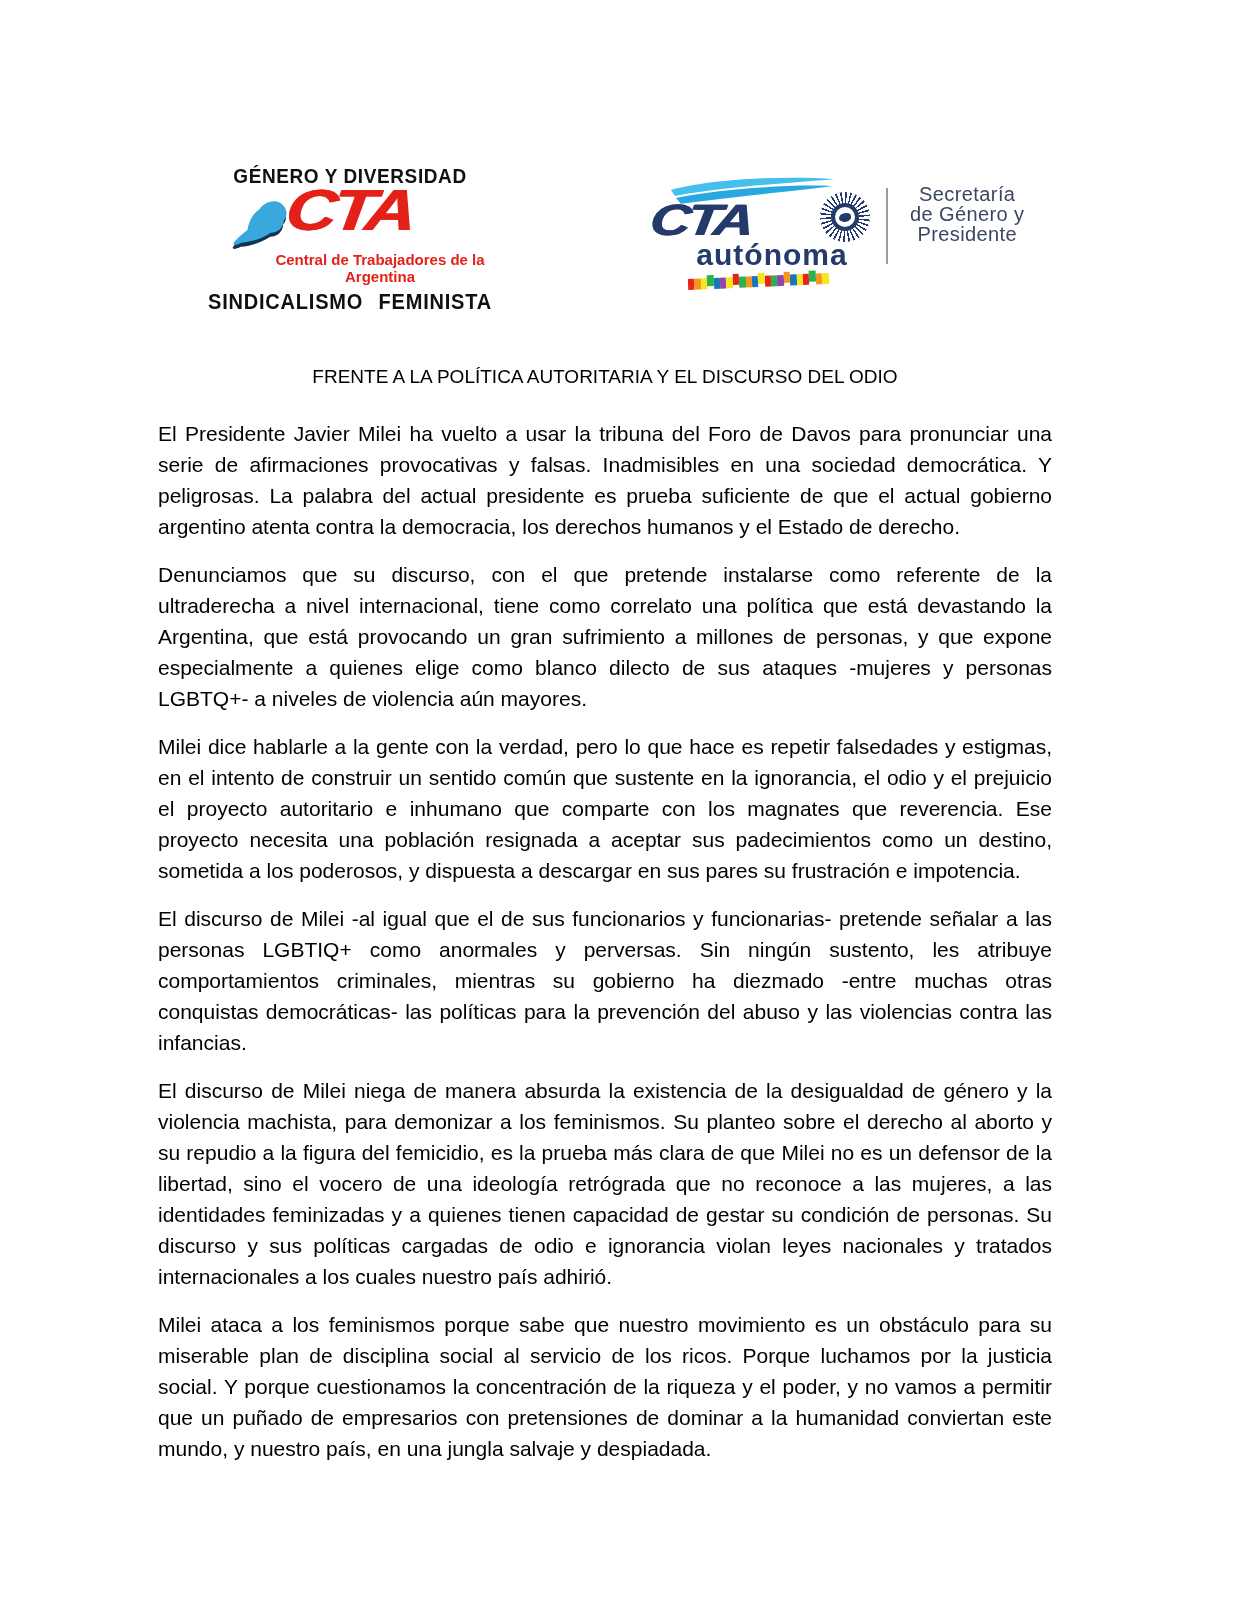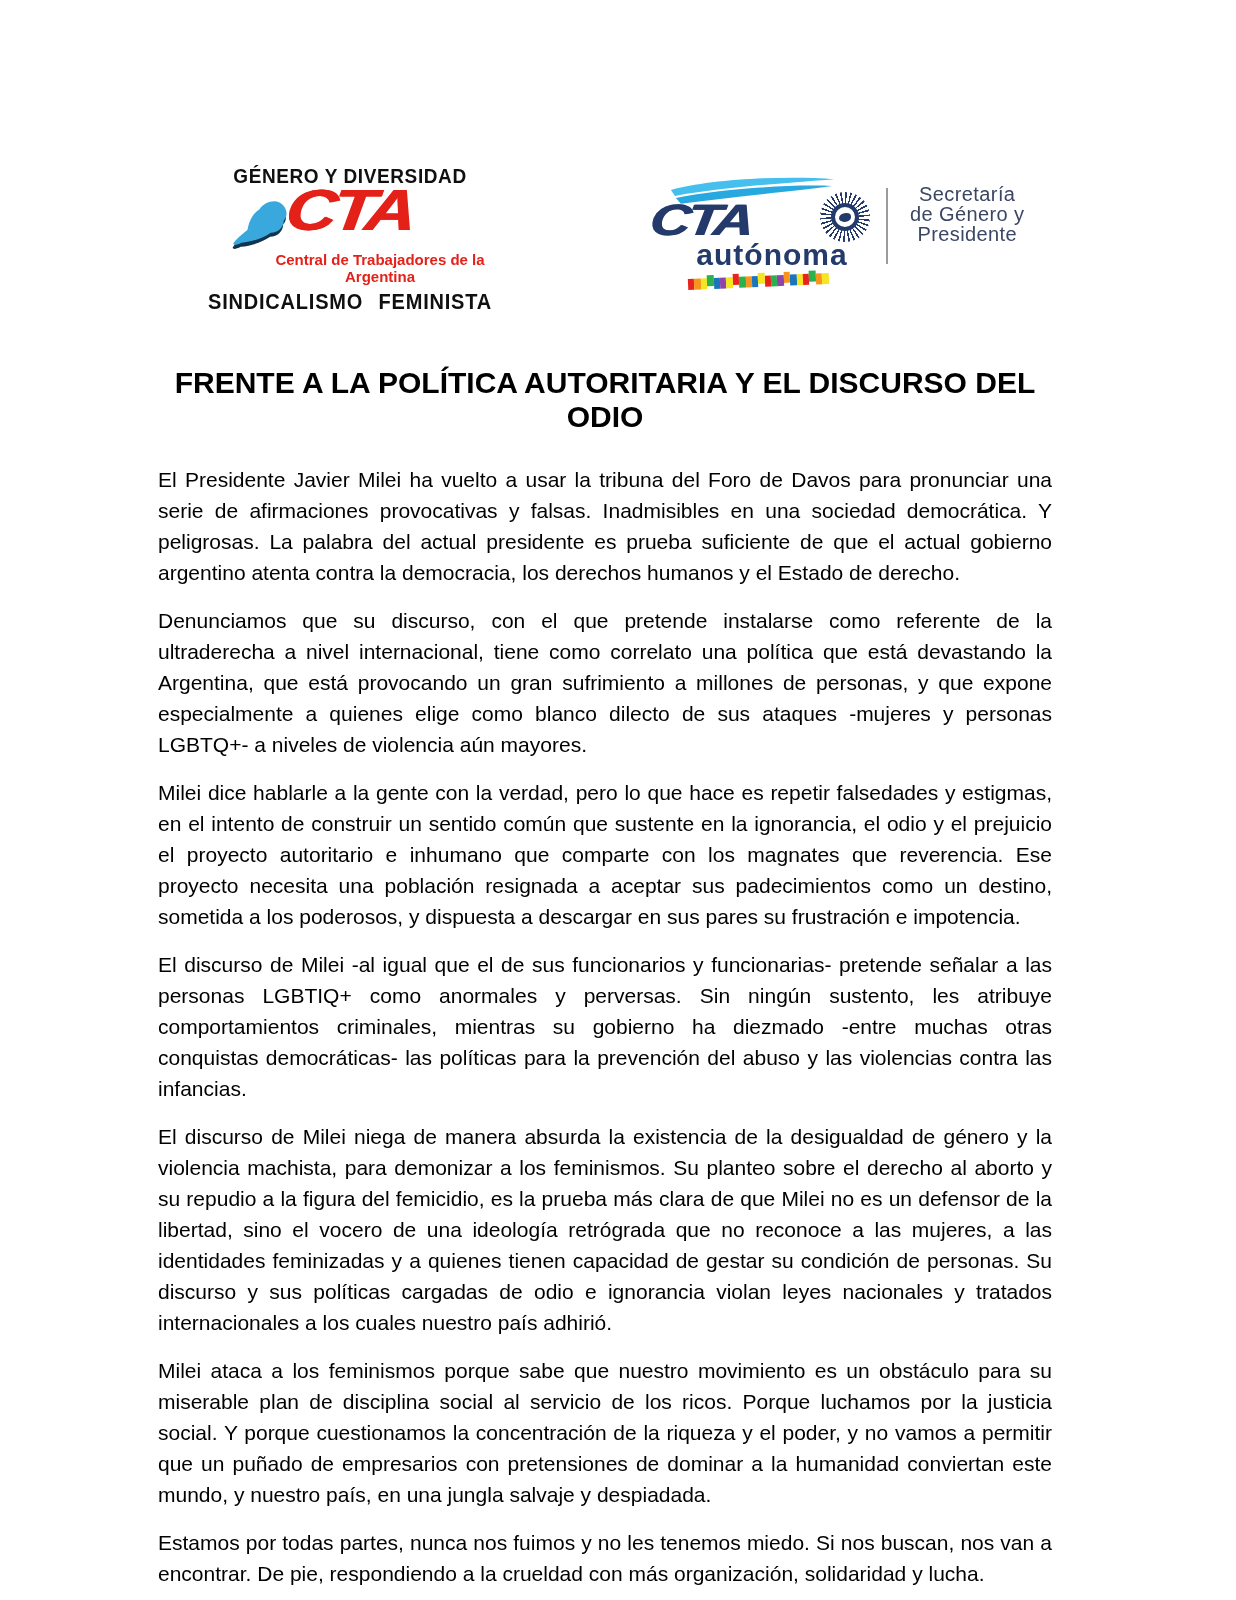--- a/index.html
+++ b/index.html
@@ -79,21 +79,21 @@
   .lr-text {
     margin: 12px 0 0 22px;
     font-size: 20px; line-height: 20px; letter-spacing: 0.4px;
     color: #3b4663; white-space: nowrap; text-align: center;
   }
 
   
   .doc-title {
     margin-top: 36px; padding: 0 167px 0 141px;
     text-align: center;
-    font-size: 30px; font-weight: bold; color: #000;
+    font-size: 19px; font-weight: normal; color: #000;
   }
   .doc-body {
     margin-top: 30px; padding: 0 167px 0 141px;
     font-size: 21px; line-height: 31px;
     text-align: justify;
   }
   .doc-body p { margin: 17px; }
 </style>
 </head>
 <body>
@@ -167,14 +167,13 @@
 
 <h1 class="doc-title">FRENTE A LA POLÍTICA AUTORITARIA Y EL DISCURSO DEL ODIO</h1>
 
 <div class="doc-body">
   <p>El Presidente Javier Milei ha vuelto a usar la tribuna del Foro de Davos para pronunciar una serie de afirmaciones provocativas y falsas. Inadmisibles en una sociedad democrática. Y peligrosas. La palabra del actual presidente es prueba suficiente de que el actual gobierno argentino atenta contra la democracia, los derechos humanos y el Estado de derecho.</p>
   <p>Denunciamos que su discurso, con el que pretende instalarse como referente de la ultraderecha a nivel internacional, tiene como correlato una política que está devastando la Argentina, que está provocando un gran sufrimiento a millones de personas, y que expone especialmente a quienes elige como blanco dilecto de sus ataques -mujeres y personas LGBTQ+- a niveles de violencia aún mayores.</p>
   <p>Milei dice hablarle a la gente con la verdad, pero lo que hace es repetir falsedades y estigmas, en el intento de construir un sentido común que sustente en la ignorancia, el odio y el prejuicio el proyecto autoritario e inhumano que comparte con los magnates que reverencia. Ese proyecto necesita una población resignada a aceptar sus padecimientos como un destino, sometida a los poderosos, y dispuesta a descargar en sus pares su frustración e impotencia.</p>
   <p>El discurso de Milei -al igual que el de sus funcionarios y funcionarias- pretende señalar a las personas LGBTIQ+ como anormales y perversas. Sin ningún sustento, les atribuye comportamientos criminales, mientras su gobierno ha diezmado -entre muchas otras conquistas democráticas- las políticas para la prevención del abuso y las violencias contra las infancias.</p>
   <p>El discurso de Milei niega de manera absurda la existencia de la desigualdad de género y la violencia machista, para demonizar a los feminismos. Su planteo sobre el derecho al aborto y su repudio a la figura del femicidio, es la prueba más clara de que Milei no es un defensor de la libertad, sino el vocero de una ideología retrógrada que no reconoce a las mujeres, a las identidades feminizadas y a quienes tienen capacidad de gestar su condición de personas. Su discurso y sus políticas cargadas de odio e ignorancia violan leyes nacionales y tratados internacionales a los cuales nuestro país adhirió.</p>
   <p>Milei ataca a los feminismos porque sabe que nuestro movimiento es un obstáculo para su miserable plan de disciplina social al servicio de los ricos. Porque luchamos por la justicia social. Y porque cuestionamos la concentración de la riqueza y el poder, y no vamos a permitir que un puñado de empresarios con pretensiones de dominar a la humanidad conviertan este mundo, y nuestro país, en una jungla salvaje y despiadada.</p>
-  <p>Estamos por todas partes, nunca nos fuimos y no les tenemos miedo. Si nos buscan, nos van a encontrar. De pie, respondiendo a la crueldad con más organización, solidaridad y lucha.</p>
 </div>
 
 </body></html>

